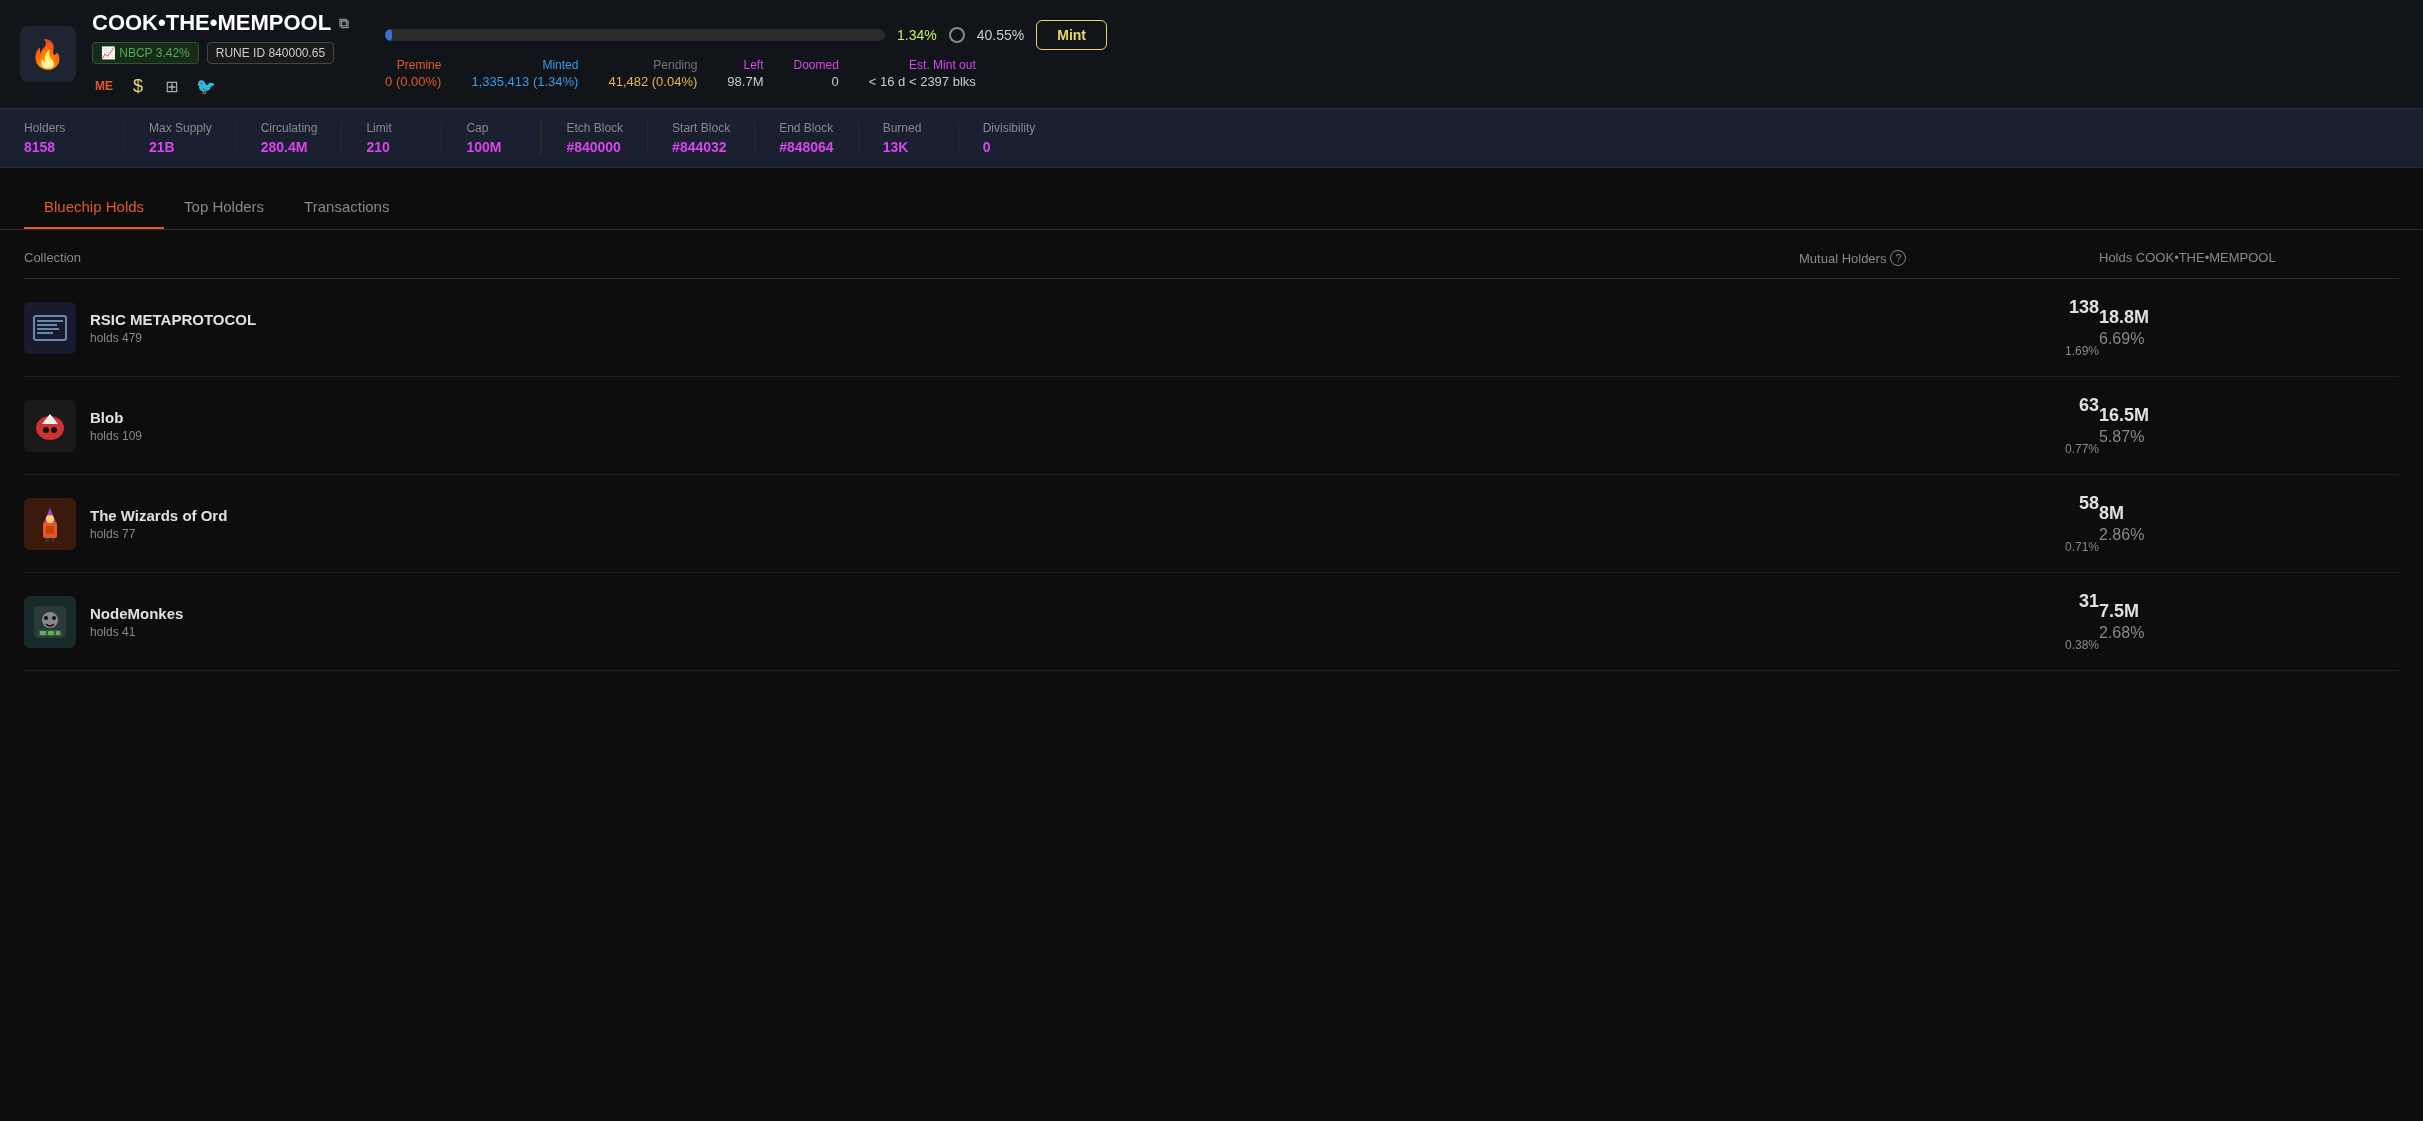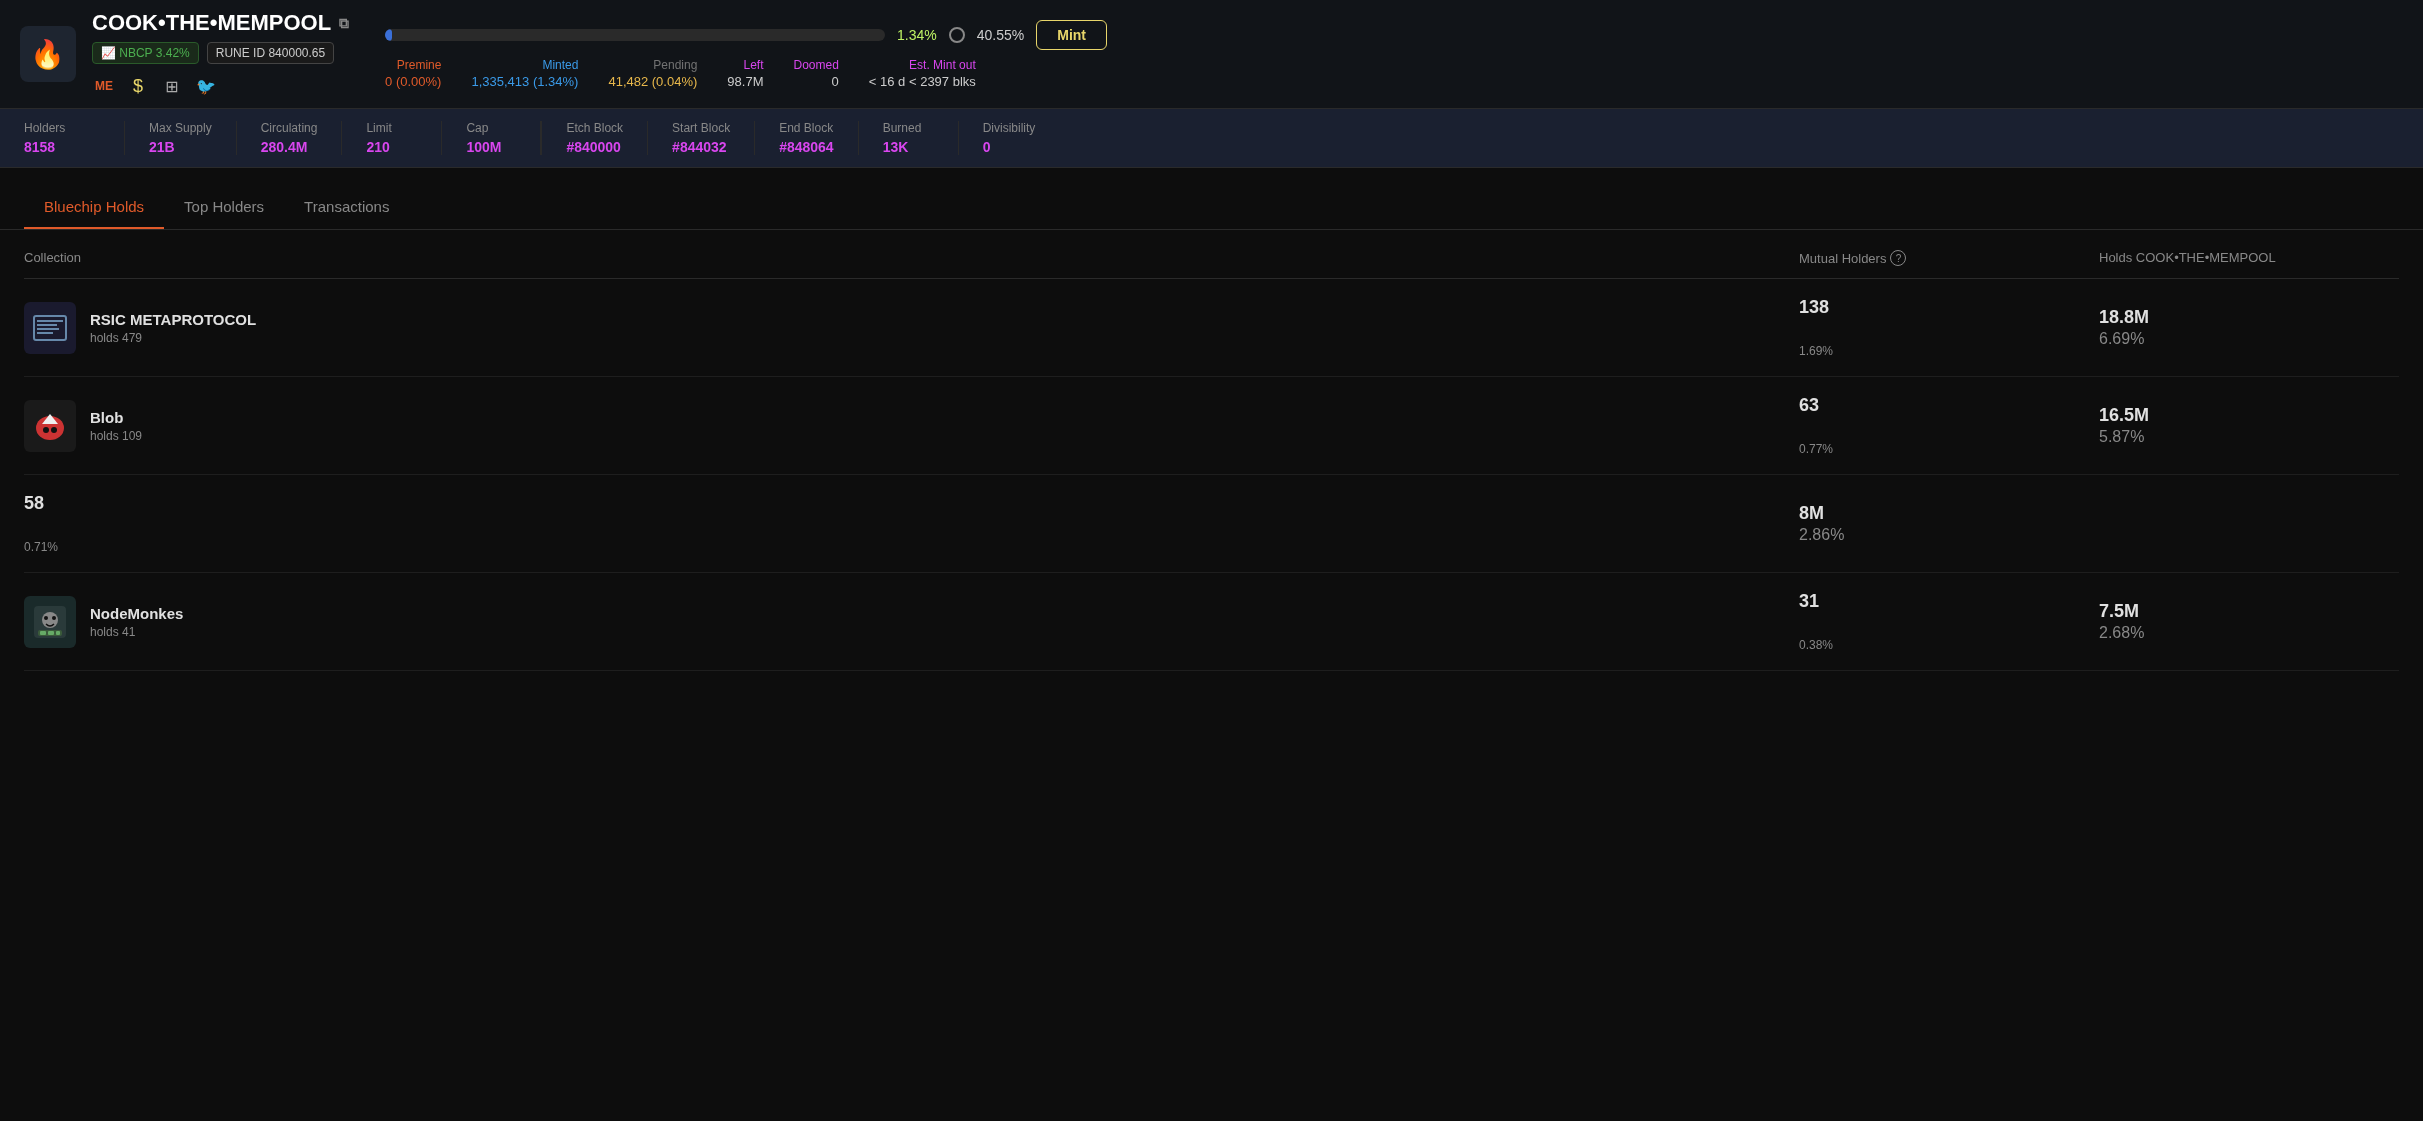--- a/index.html
+++ b/index.html
@@ -279,20 +279,21 @@
       color: #e0e0e0;
     }
     .collection-holds {
       font-size: 12px;
       color: #888;
     }
     .mutual-cell {
       display: flex;
       flex-direction: column;
       gap: 2px;
+      align-items: flex-end;
     }
     .mutual-count {
       font-size: 18px;
       font-weight: 600;
       color: #e0e0e0;
     }
     .mutual-pct {
       font-size: 12px;
       color: #888;
       margin-top: 24px;
@@ -490,20 +491,36 @@
       <span class="mutual-count">63</span>
       <span class="mutual-pct">0.77%</span>
     </div>
     <div class="holds-cell">
       <span class="holds-amount">16.5M</span>
       <span class="holds-pct">5.87%</span>
     </div>
   </div>
 
   <div class="table-row">
+    <div class="collection-cell">
+      <div class="collection-thumb" style="background:#3a1a0a;">
+        <svg width="40" height="40" viewBox="0 0 40 40">
+          <polygon points="20,4 26,18 14,18" fill="#9944cc"></polygon>
+          <rect x="13" y="18" width="14" height="16" rx="2" fill="#e05a2a"></rect>
+          <circle cx="20" cy="15" r="4" fill="#ffcc66"></circle>
+          <rect x="16" y="22" width="8" height="8" fill="#cc4400"></rect>
+          <rect x="15" y="34" width="4" height="4" fill="#333"></rect>
+          <rect x="21" y="34" width="4" height="4" fill="#333"></rect>
+        </svg>
+      </div>
+      <div class="collection-info">
+        <span class="collection-name">The Wizards of Ord</span>
+        <span class="collection-holds">holds 77</span>
+      </div>
+    </div>
     <div class="mutual-cell">
       <span class="mutual-count">58</span>
       <span class="mutual-pct">0.71%</span>
     </div>
     <div class="holds-cell">
       <span class="holds-amount">8M</span>
       <span class="holds-pct">2.86%</span>
     </div>
   </div>
 

